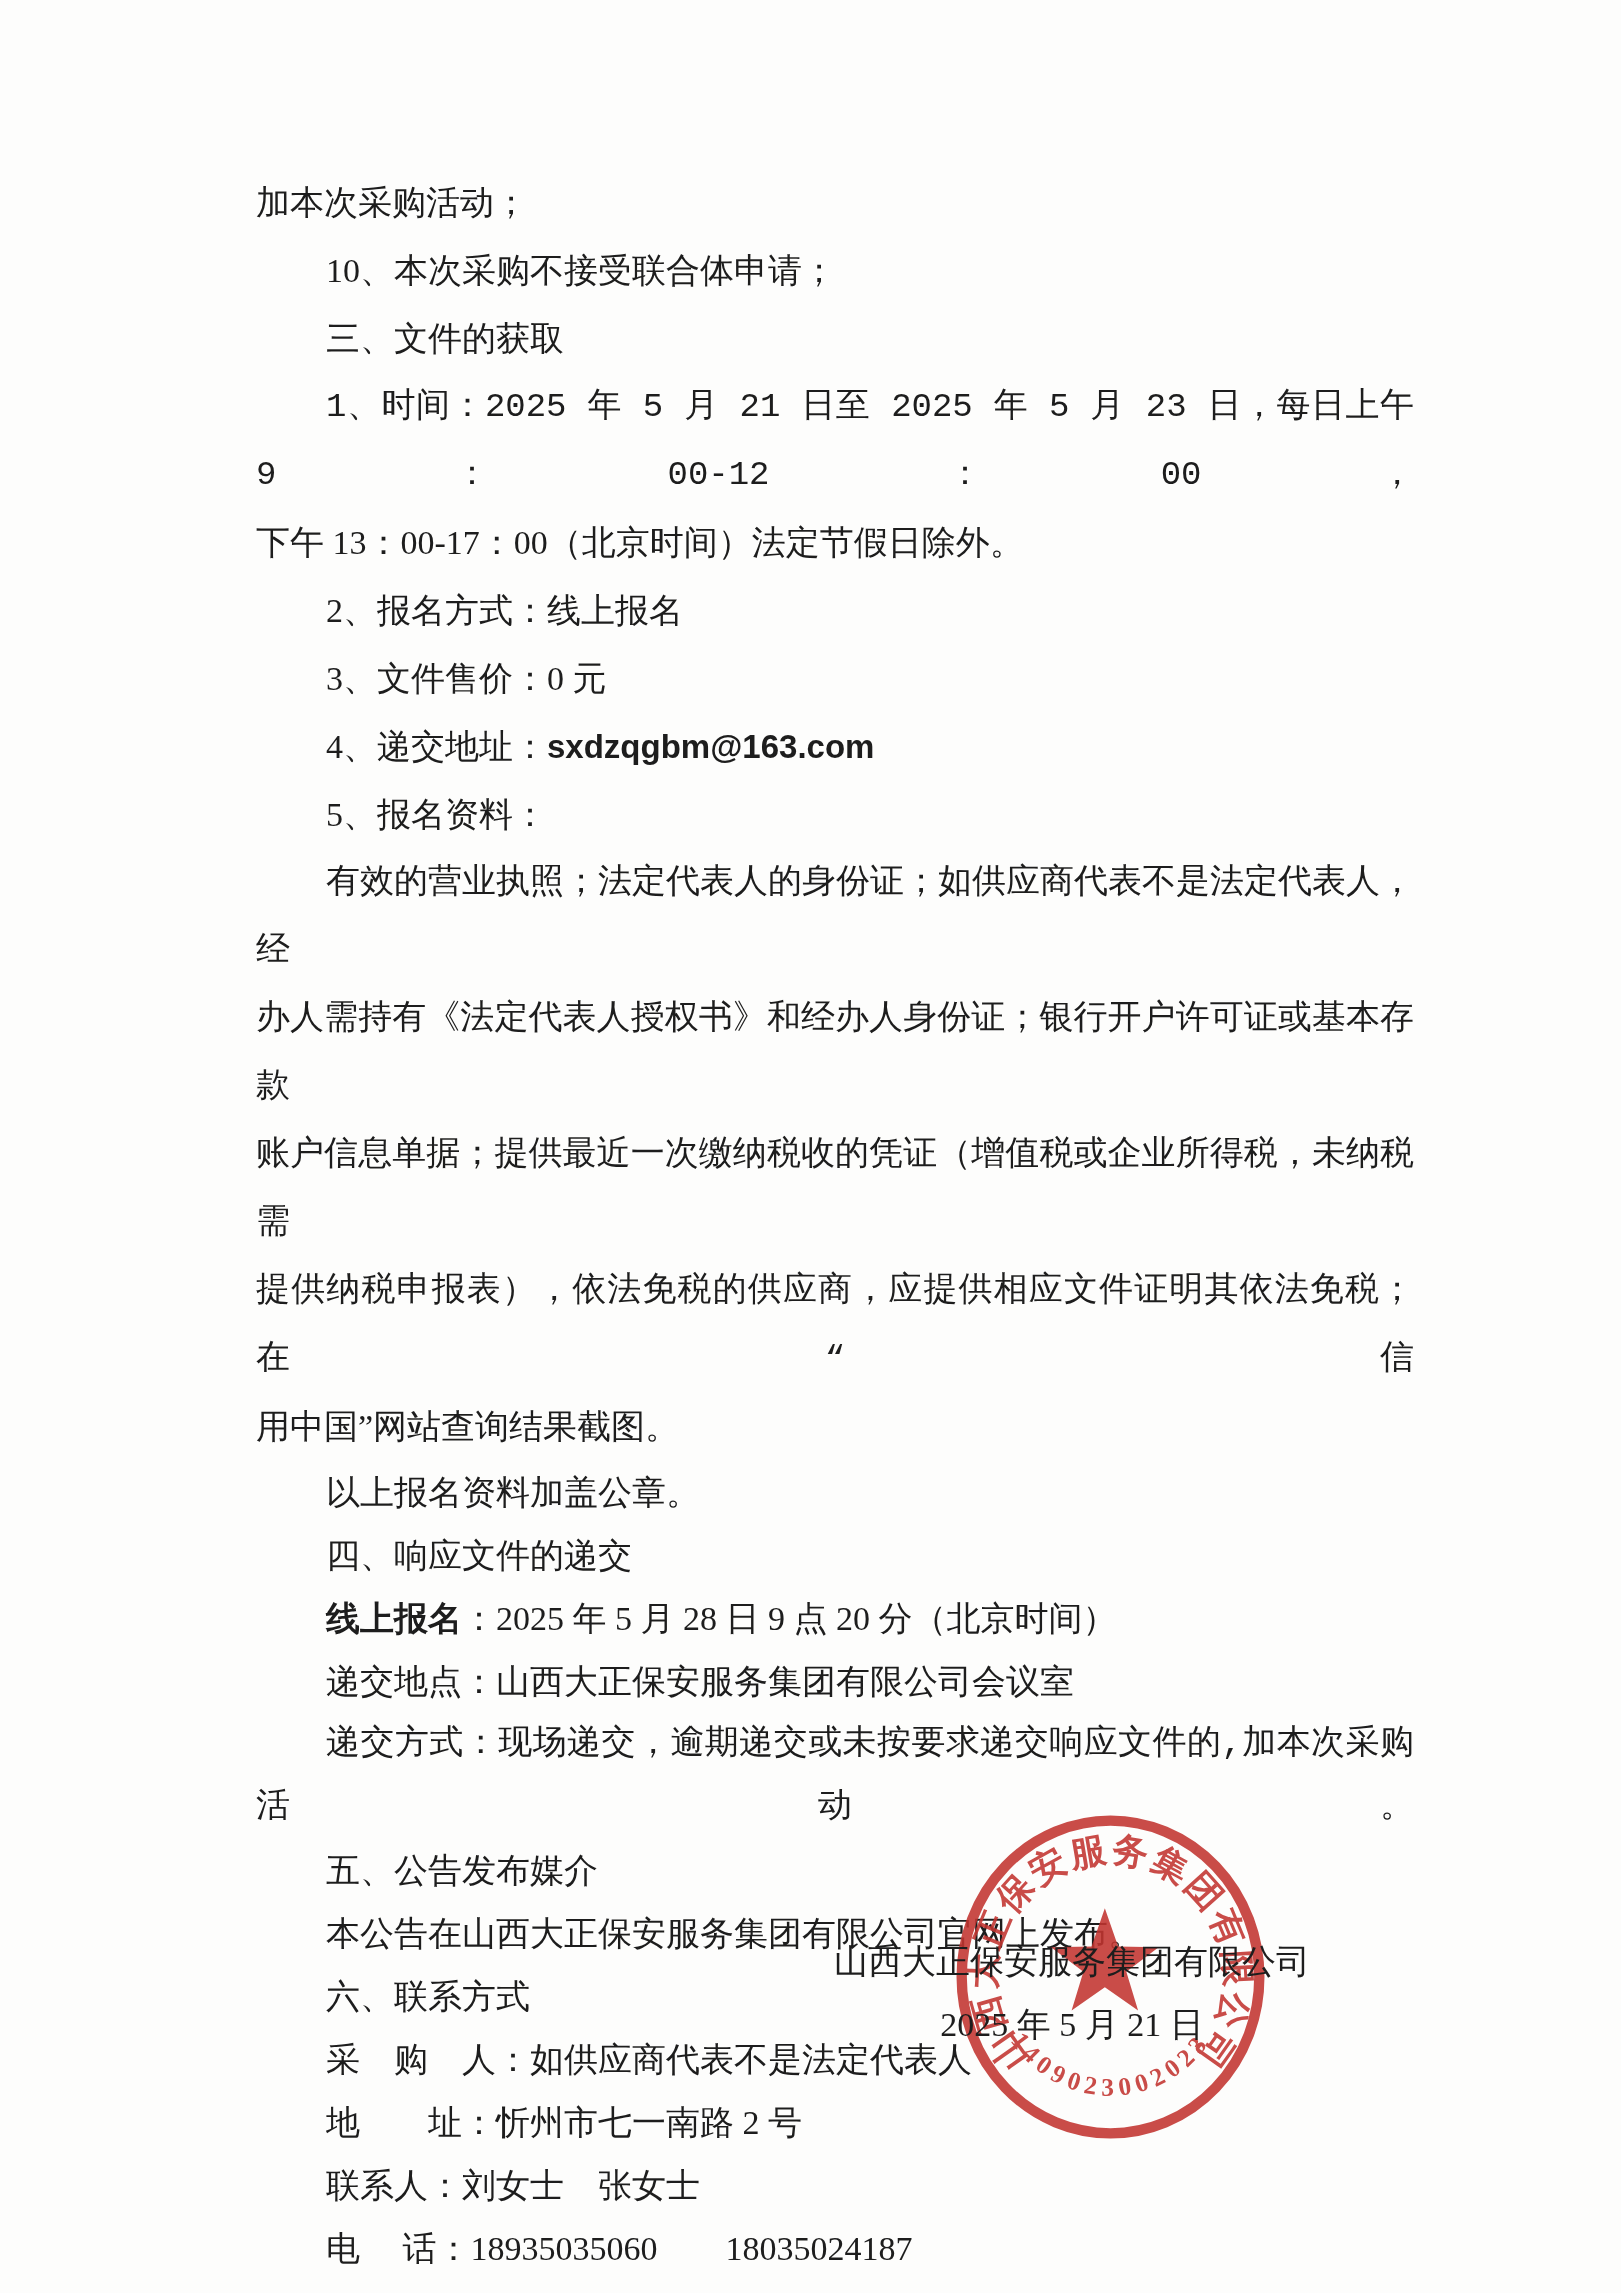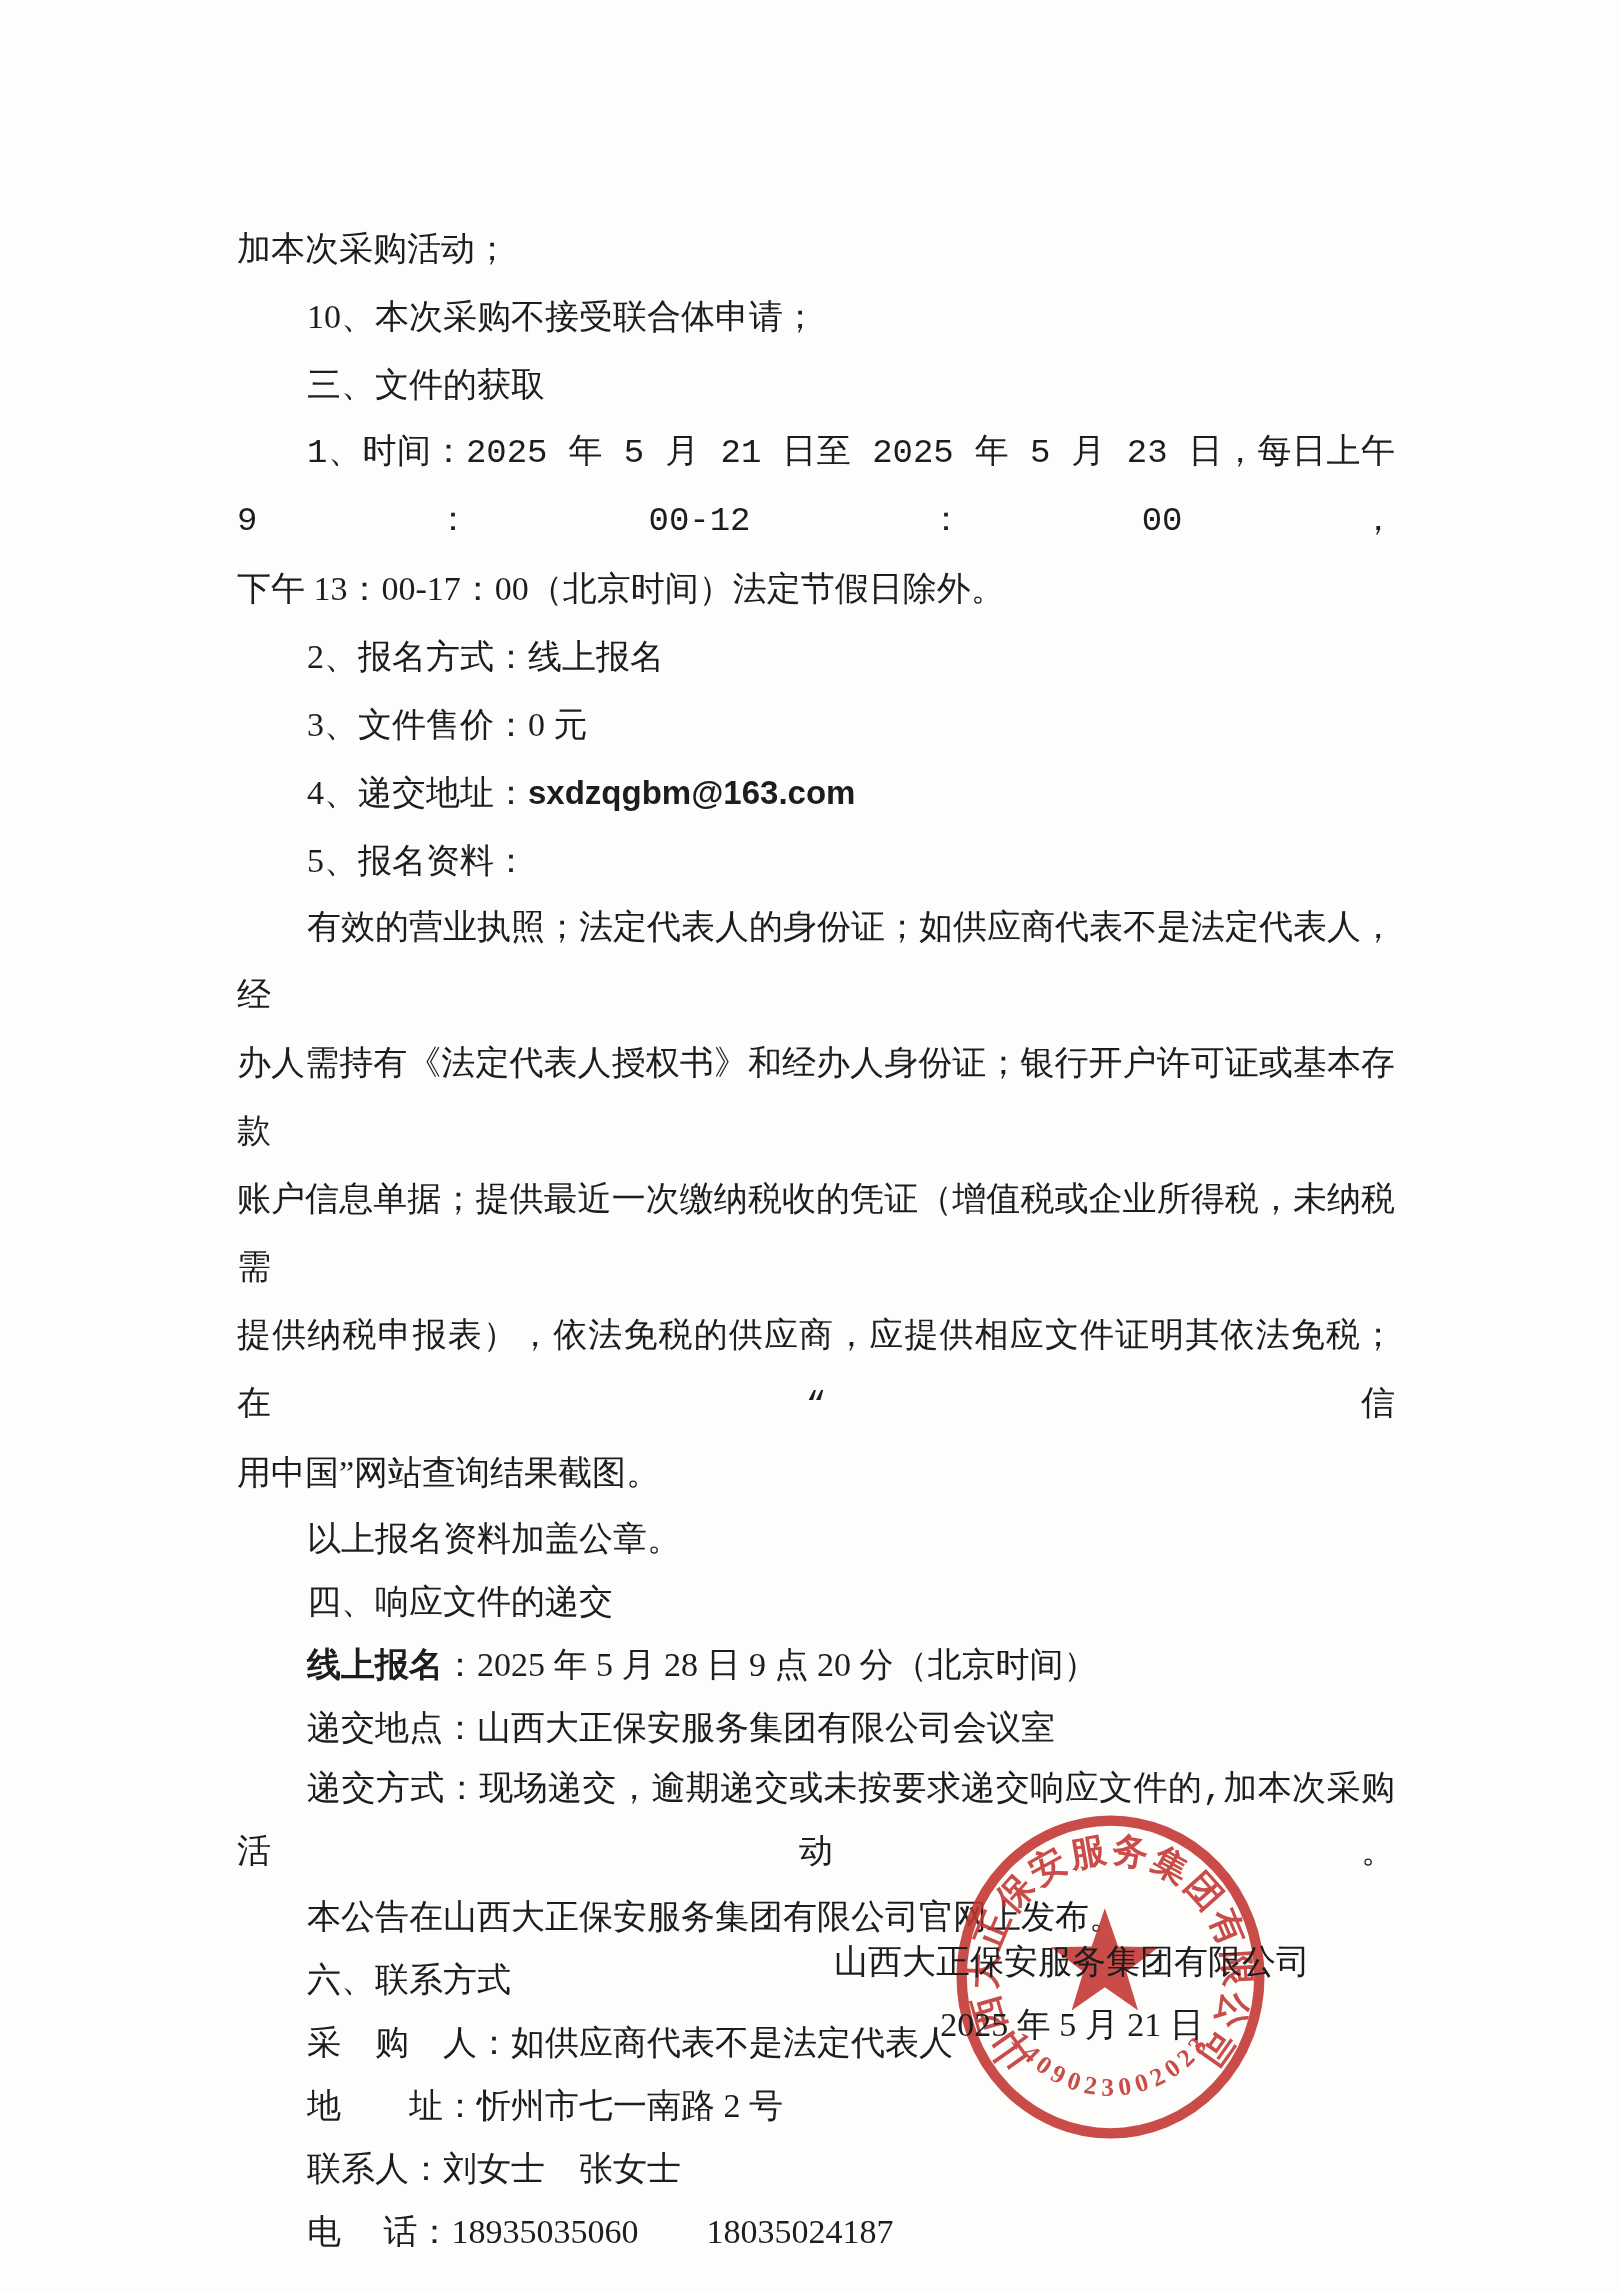--- a/index.html
+++ b/index.html
@@ -7,24 +7,23 @@
     width: 1621px; height: 2294px;
     background: #fdfdfc;
     font-family: "Liberation Serif", "DejaVu Serif", serif;
     color: #1d1d1d;
     position: relative;
   }
   .page { position: absolute; inset: 0; overflow: hidden; }
 
   .text-col {
     position: absolute;
-    left: 237px;
+    left: 256px;
     width: 1158px;
     top: 0;
-    margin-top: 46px;
   }
   .text-col p { margin: 0; font-size: 34px; }
   .top { padding-top: 169px; }
   .top p { line-height: 68px; }
   .bot p { line-height: 63px; }
   .ind { text-indent: 70px; }
   .j { text-align: justify; text-align-last: justify; font-family: Liberation Mono, monospace; }
   .gap { margin-top: 7.5px; }
   .bold { font-weight: bold; }
   .email { font-family: "Liberation Sans", "DejaVu Sans", sans-serif; font-size: 33px; font-weight: bold; }
@@ -70,20 +69,21 @@
       <p class="j">账户信息单据；提供最近一次缴纳税收的凭证（增值税或企业所得税，未纳税需</p>
       <p class="j">提供纳税申报表），依法免税的供应商，应提供相应文件证明其依法免税；在“信</p>
       <p>用中国”网站查询结果截图。</p>
     </div>
     <div class="bot">
       <p class="ind">以上报名资料加盖公章。</p>
       <p class="ind">四、响应文件的递交</p>
       <p class="ind"><span class="bold">线上报名</span><span>：2025 年 5 月 28 日 9 点 20 分（北京时间）</span></p>
       <p class="ind">递交地点：山西大正保安服务集团有限公司会议室</p>
       <p class="ind j">递交方式：现场递交，逾期递交或未按要求递交响应文件的,加本次采购活动。</p>
+      <p class="ind">五、公告发布媒介</p>
       <p class="ind">本公告在山西大正保安服务集团有限公司官网上发布。</p>
       <p class="ind">六、联系方式</p>
       <p class="ind">采　购　人：如供应商代表不是法定代表人</p>
       <p class="ind">地　　址：忻州市七一南路 2 号</p>
       <p class="ind">联系人：刘女士　张女士</p>
       <p class="ind">电　 话：18935035060　　18035024187</p>
     </div>
   </div>
 
   <svg class="seal" viewBox="0 0 330 344" xmlns="http://www.w3.org/2000/svg">

